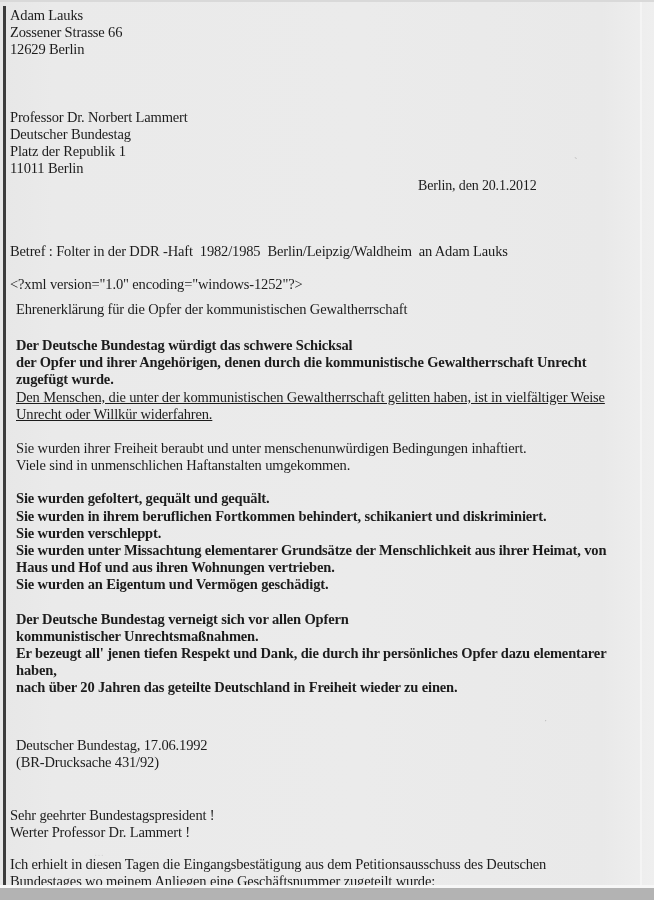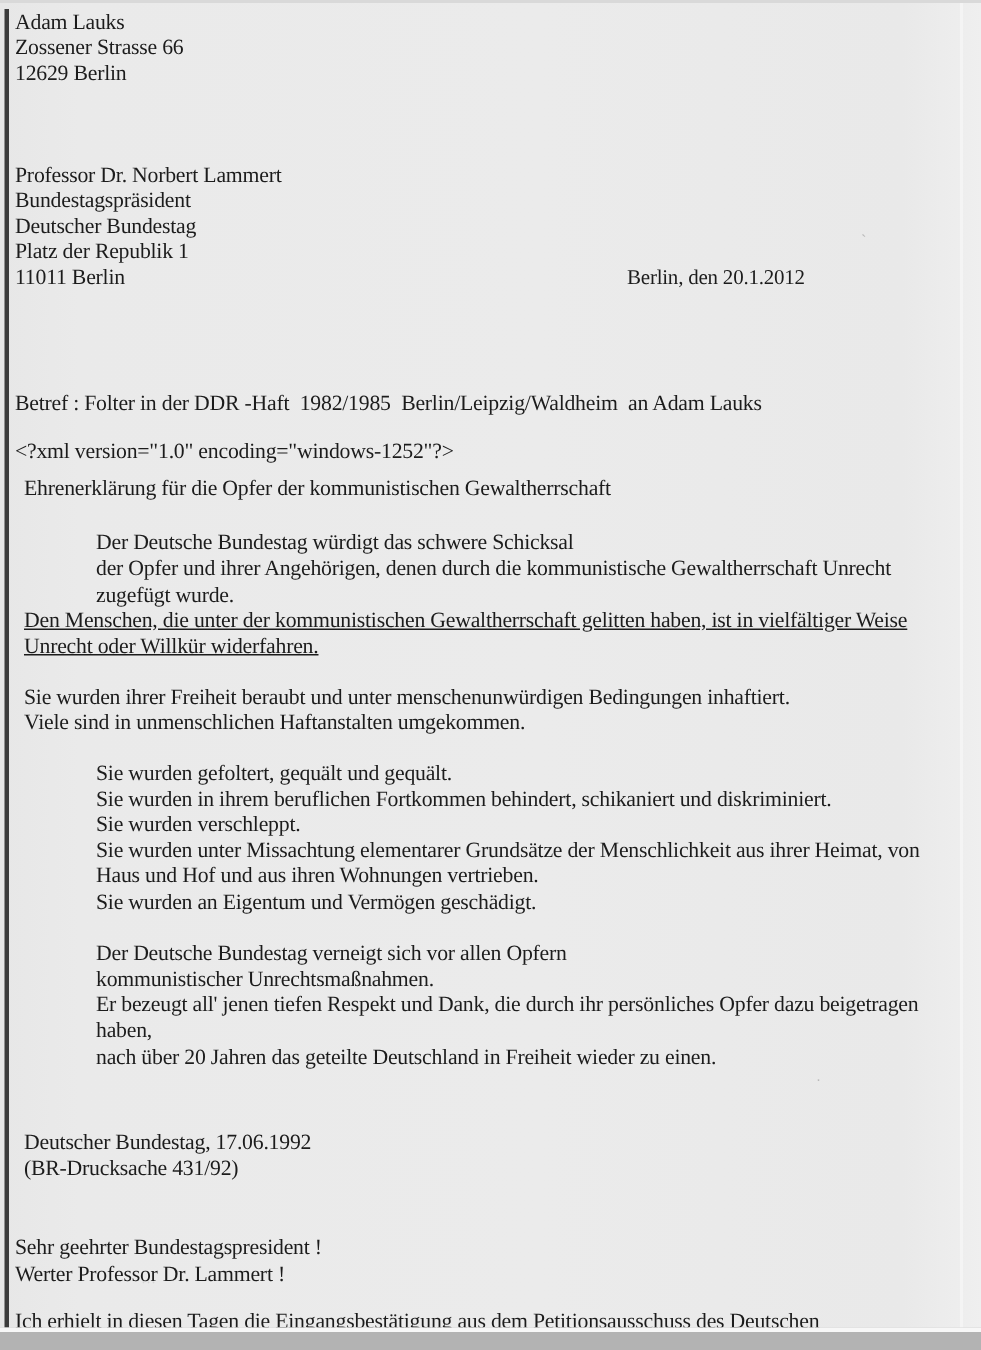--- a/index.html
+++ b/index.html
@@ -26,21 +26,21 @@
     position:absolute;left:0;right:0;bottom:0;height:12px;
     background:#b3b3b3;
     border-top:3px solid #f7f7f7;
   }
   .content{
     position:absolute;left:10px;top:0;right:8px;
     padding-top:5px;
     font-size:14.5px;line-height:17.2px;letter-spacing:-0.15px;
   }
   .line{white-space:pre;}
-  .block.bold .line{font-weight:normal;margin-left:48px;}
+  .block.bold .line{font-weight:bold;}
   
   [data-name="recipient-address"]{margin-top:50px;}
   [data-name="subject-line"]{margin-top:66px;}
   [data-name="xml-declaration"]{margin-top:15px;}
   [data-name="declaration-title"]{margin-top:8px;padding-left:6px;}
   [data-name="honor-intro-bold"]{margin-top:19px;padding-left:6px;}
   [data-name="honor-intro-text"]{margin-top:0;padding-left:6px;text-decoration:underline;}
   [data-name="freedom-paragraph"]{margin-top:17px;padding-left:6px;}
   [data-name="sie-wurden-list"]{margin-top:16px;padding-left:6px;}
   [data-name="bundestag-bow"]{margin-top:17px;padding-left:6px;}
@@ -64,21 +64,20 @@
   <div class="right-edge" data-name="scan-right-edge"></div>
 
   <div class="content" data-name="letter-body">
     <div data-name="sender-address">
         <div class="line" data-name="text-line">Adam Lauks</div>
         <div class="line" data-name="text-line">Zossener Strasse 66</div>
         <div class="line" data-name="text-line">12629 Berlin</div>
       </div>
     <div data-name="recipient-address">
         <div class="line" data-name="text-line">Professor Dr. Norbert Lammert</div>
-        <div class="line" data-name="text-line">Bundestagspräsident</div>
         <div class="line" data-name="text-line">Deutscher Bundestag</div>
         <div class="line" data-name="text-line">Platz der Republik 1</div>
         <div class="line" data-name="text-line">11011 Berlin</div>
       </div>
     <div class="line" data-name="subject-line">Betref : Folter in der DDR -Haft  1982/1985  Berlin/Leipzig/Waldheim  an Adam Lauks</div>
     <div class="line" data-name="xml-declaration">&lt;?xml version="1.0" encoding="windows-1252"?&gt;</div>
     <div class="line" data-name="declaration-title">Ehrenerklärung für die Opfer der kommunistischen Gewaltherrschaft</div>
     <div data-name="body-blocks">
         <div class="block bold" data-name="honor-intro-bold">
           <div class="line" data-name="text-line">Der Deutsche Bundestag würdigt das schwere Schicksal</div>
@@ -97,21 +96,21 @@
           <div class="line" data-name="text-line">Sie wurden gefoltert, gequält und gequält.</div>
           <div class="line" data-name="text-line">Sie wurden in ihrem beruflichen Fortkommen behindert, schikaniert und diskriminiert.</div>
           <div class="line" data-name="text-line">Sie wurden verschleppt.</div>
           <div class="line" data-name="text-line">Sie wurden unter Missachtung elementarer Grundsätze der Menschlichkeit aus ihrer Heimat, von</div>
           <div class="line" data-name="text-line">Haus und Hof und aus ihren Wohnungen vertrieben.</div>
           <div class="line" data-name="text-line">Sie wurden an Eigentum und Vermögen geschädigt.</div>
         </div>
         <div class="block bold" data-name="bundestag-bow">
           <div class="line" data-name="text-line">Der Deutsche Bundestag verneigt sich vor allen Opfern</div>
           <div class="line" data-name="text-line">kommunistischer Unrechtsmaßnahmen.</div>
-          <div class="line" data-name="text-line">Er bezeugt all' jenen tiefen Respekt und Dank, die durch ihr persönliches Opfer dazu beigetragen</div>
+          <div class="line" data-name="text-line">Er bezeugt all' jenen tiefen Respekt und Dank, die durch ihr persönliches Opfer dazu elementarer</div>
           <div class="line" data-name="text-line">haben,</div>
           <div class="line" data-name="text-line">nach über 20 Jahren das geteilte Deutschland in Freiheit wieder zu einen.</div>
         </div>
         <div class="block regular" data-name="source-reference">
           <div class="line" data-name="text-line">Deutscher Bundestag, 17.06.1992</div>
           <div class="line" data-name="text-line">(BR-Drucksache 431/92)</div>
         </div>
         <div class="block regular" data-name="salutation">
           <div class="line" data-name="text-line">Sehr geehrter Bundestagspresident !</div>
           <div class="line" data-name="text-line">Werter Professor Dr. Lammert !</div>

